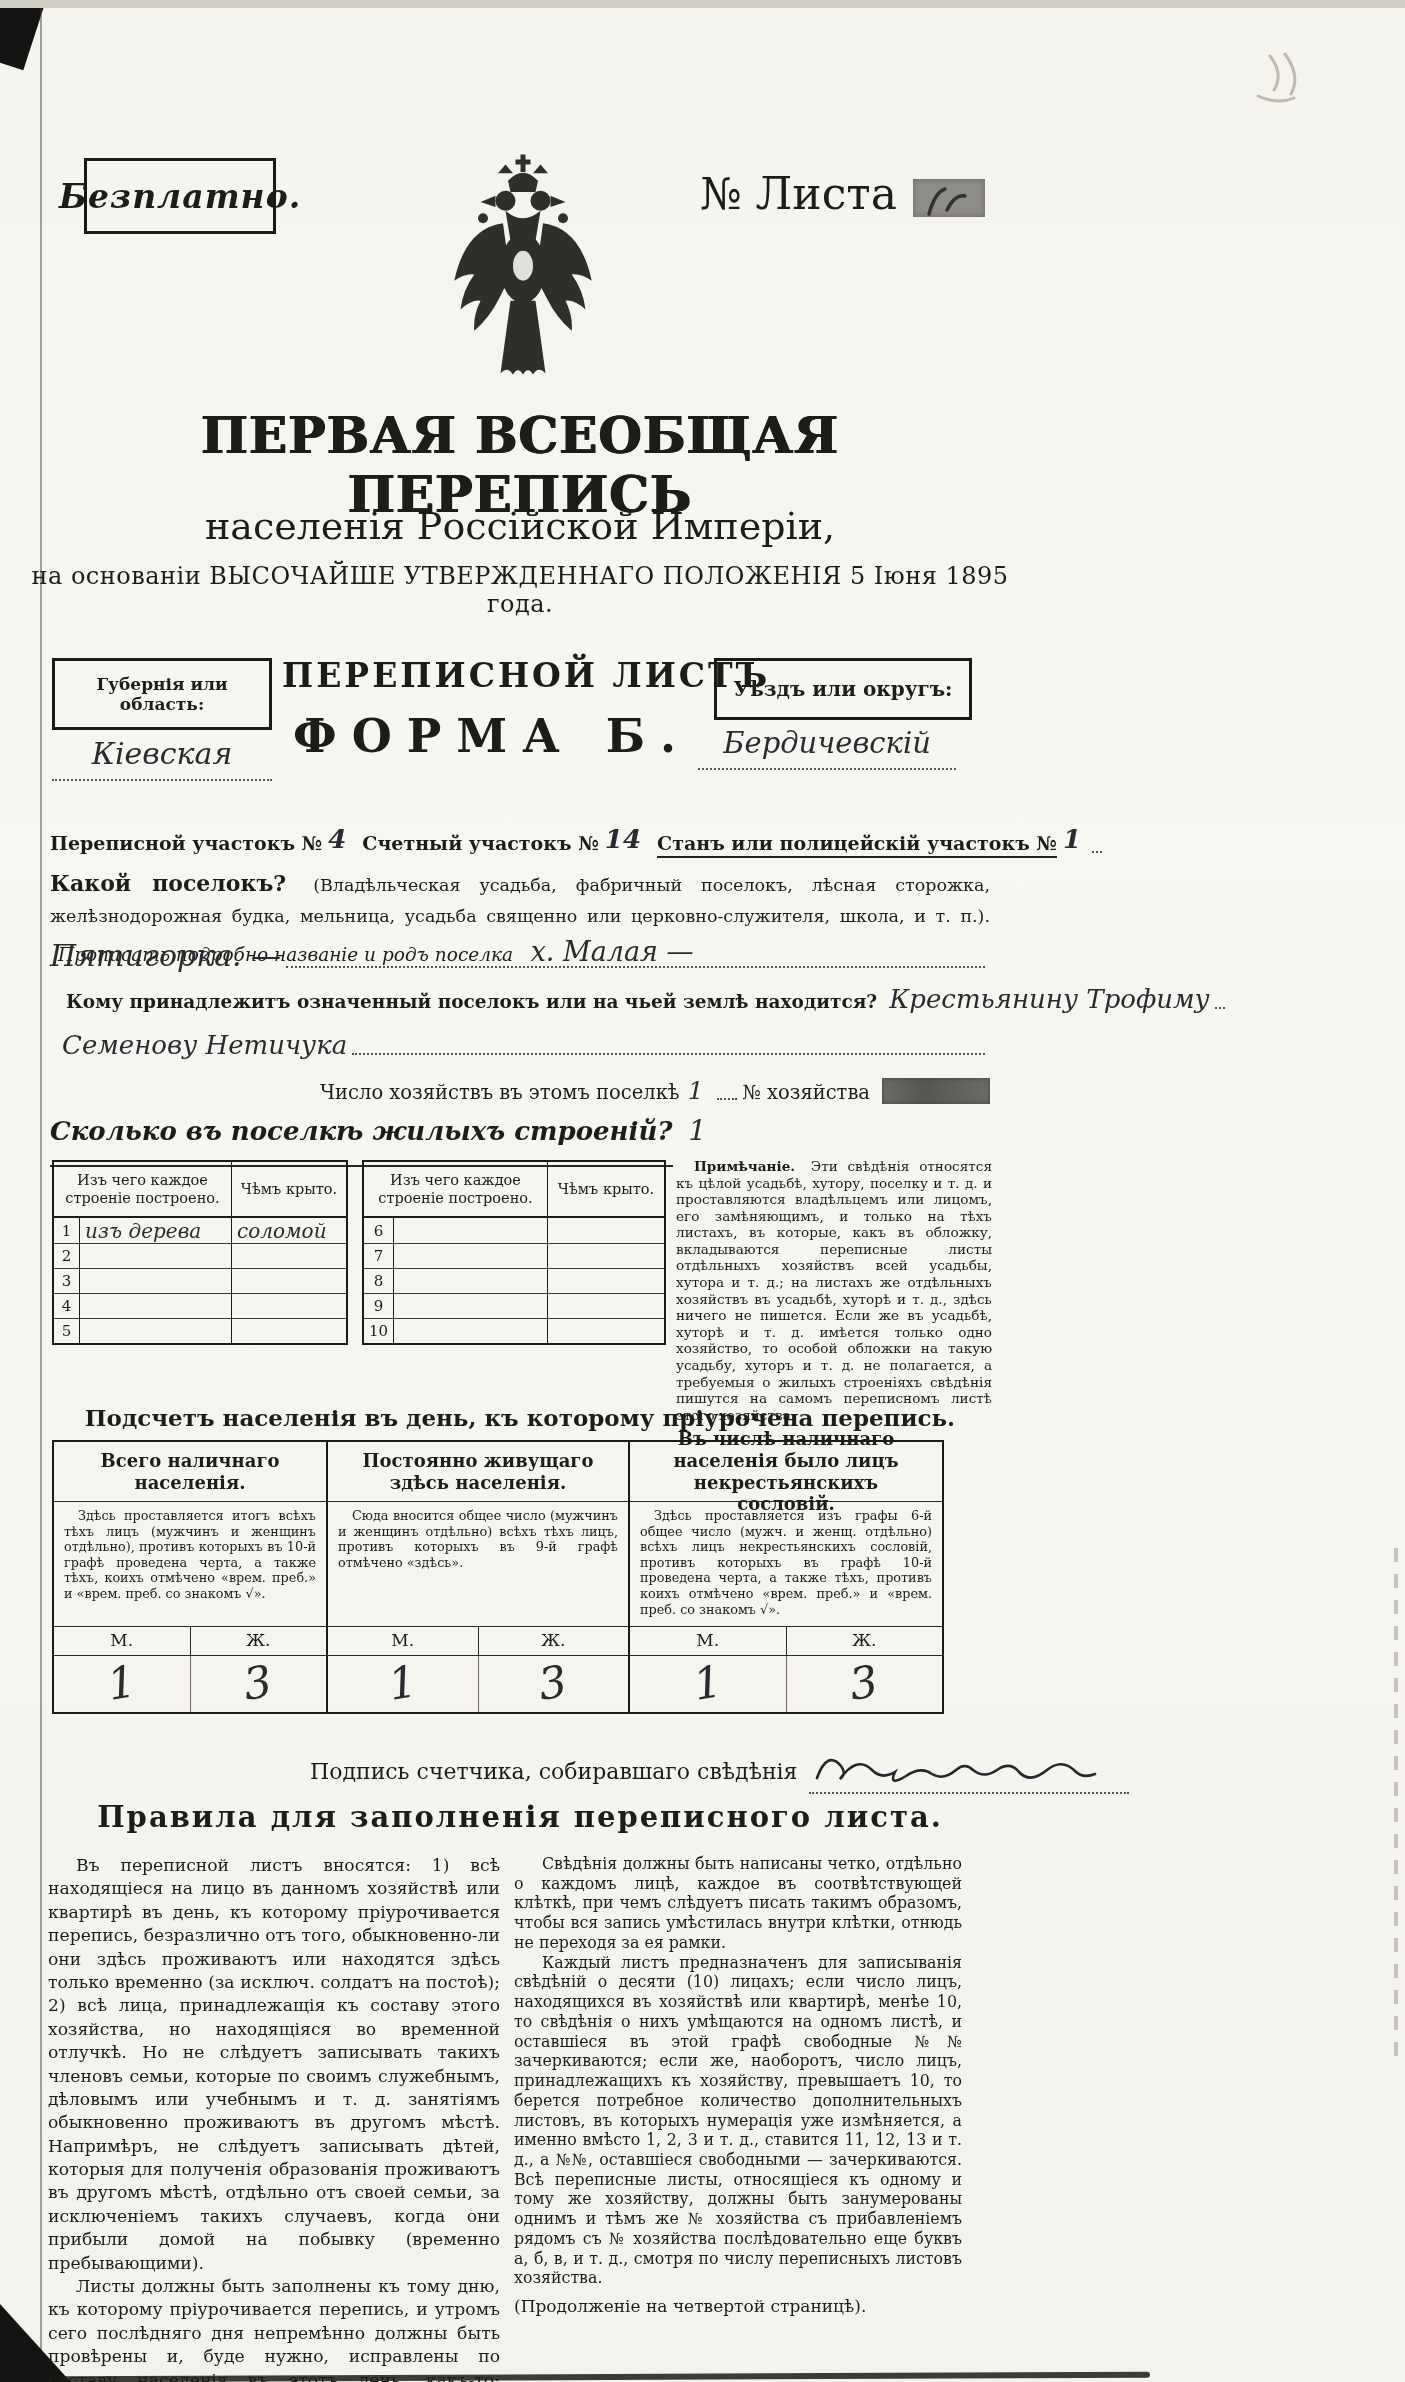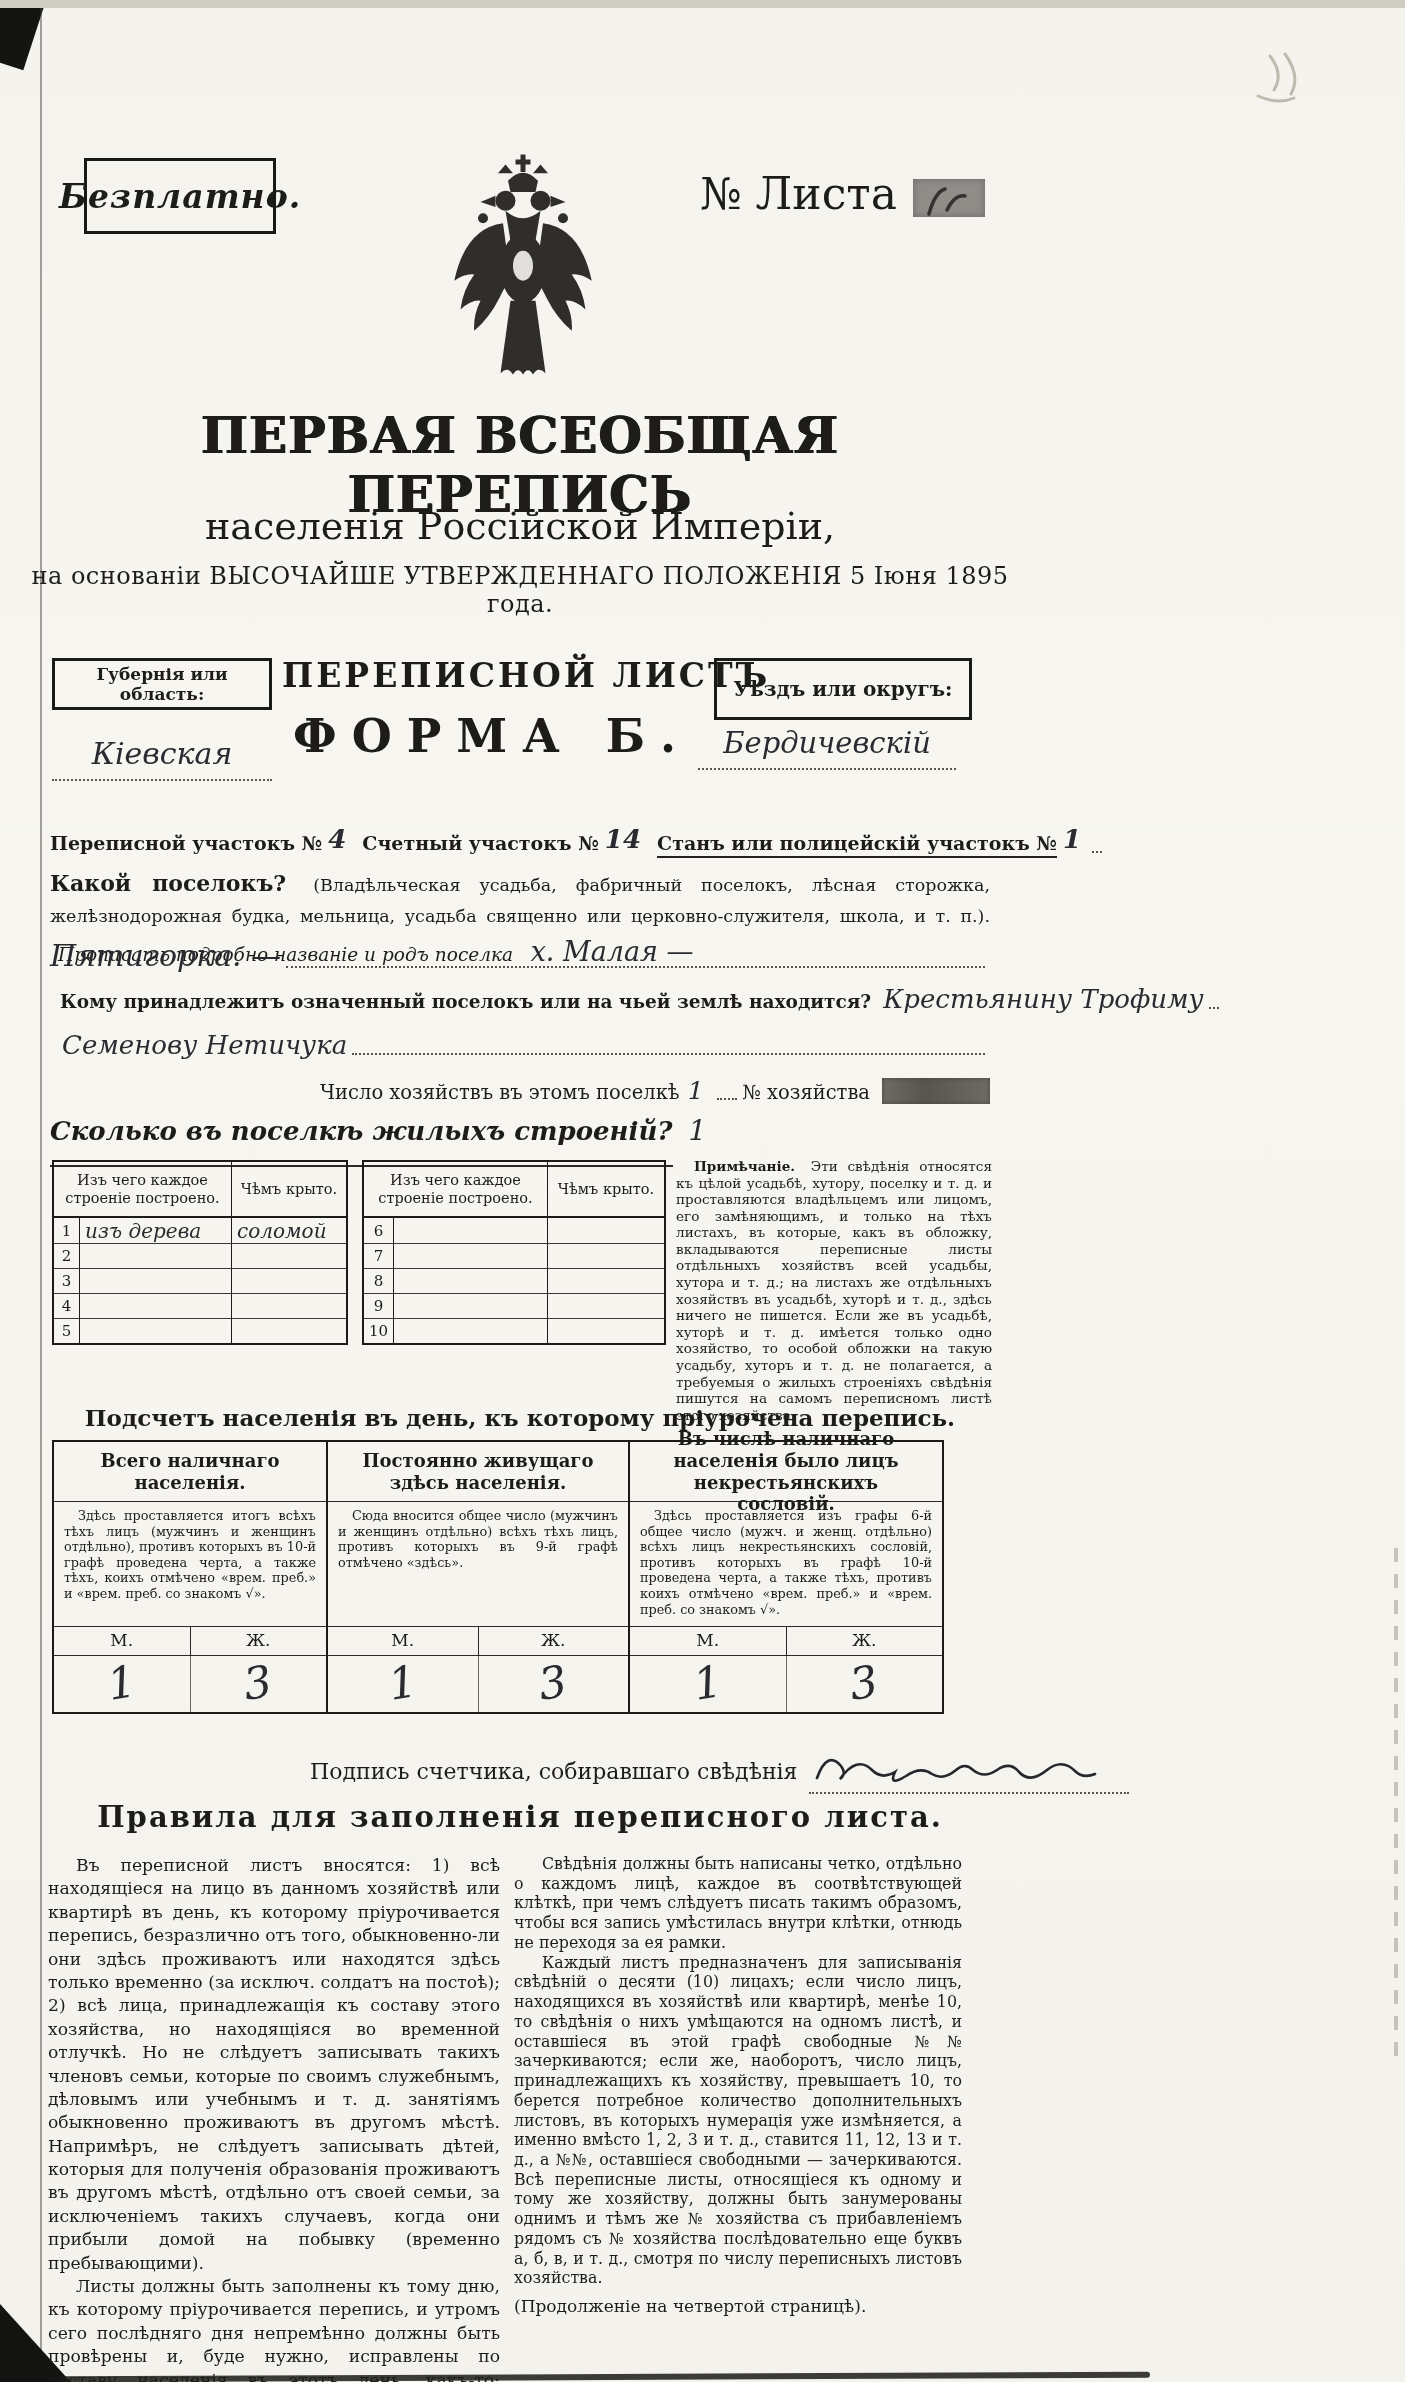--- a/index.html
+++ b/index.html
@@ -37,21 +37,21 @@
   .eagle { position:absolute; left:448px; top:140px; width:150px; height:248px; }
   .sheet-no { position:absolute; left:700px; top:160px; display:flex; align-items:center; gap:16px; font-size:44px; white-space:nowrap; }
   .sheet-redaction { display:inline-block; width:72px; height:38px; background:#8f8d88; box-shadow: inset 0 0 7px #6b6965; position:relative; top:4px; }
 
   .title { position:absolute; left:30px; top:398px; width:980px; text-align:center; font-size:50px; font-weight:bold; letter-spacing:1px;
            text-shadow: 0.7px 0 currentColor, -0.7px 0 currentColor; }
   .subtitle { position:absolute; left:30px; top:496px; width:980px; text-align:center; font-size:38px; }
   .basis { position:absolute; left:30px; top:554px; width:980px; text-align:center; font-size:24px; letter-spacing:.5px; }
 
   
-  .gub-box { position:absolute; left:52px; top:650px; width:220px; height:52px; border:3px solid #1a1a18; display:flex; align-items:center; justify-content:center; }
+  .gub-box { position:absolute; left:52px; top:650px; width:220px; height:72px; border:3px solid #1a1a18; display:flex; align-items:center; justify-content:center; }
   .box-label { font-weight:bold; font-size:17px; text-align:center; }
   .gub-value { position:absolute; left:52px; top:728px; width:220px; text-align:center; font-size:30px; border-bottom:2px dotted #5a574f; padding-bottom:8px; }
   .form-center { position:absolute; left:282px; top:648px; width:420px; text-align:center; }
   .form-l1 { font-size:33px; font-weight:bold; letter-spacing:3px; white-space:nowrap; }
   .form-l2 { margin-top:14px; font-size:46px; font-weight:bold; letter-spacing:15px; }
   .uezd-box { position:absolute; left:714px; top:650px; width:258px; height:62px; border:3px solid #1a1a18; display:flex; align-items:center; justify-content:center; }
   .uezd-box .box-label { font-size:20px; }
   .uezd-value { position:absolute; left:698px; top:718px; width:258px; text-align:center; font-size:29px; border-bottom:2px dotted #5a574f; padding-bottom:8px; }
 
   
@@ -61,21 +61,21 @@
 
   
   .q1 { position:absolute; left:50px; top:858px; width:940px; font-size:17.5px; line-height:1.62; text-align:justify; }
   .q-lead { font-weight:bold; font-size:22px; margin-right:8px; }
   .q-instr { font-style:italic; font-size:18.5px; margin-left:8px; }
   .inline-hand { font-size:27px; margin-left:12px; }
   .fill-line { position:absolute; left:50px; width:940px; display:flex; align-items:baseline; }
   .line-name2 { top:930px;text-align:center; }
   .big-hand { font-size:30px; white-space:nowrap; }
 
-  .q2 { position:absolute; left:60px; top:976px; width:940px; display:flex; align-items:baseline; }
+  .q2 { position:absolute; left:66px; top:976px; width:940px; display:flex; align-items:baseline; }
   .q2-label { font-weight:bold; font-size:18.5px; white-space:nowrap; }
   .q2 .hand, .line-owner2 .hand { font-size:26px; margin-left:12px; white-space:nowrap; }
   .line-owner2 { top:1022px; }
 
   .q3 { position:absolute; left:320px; top:1068px; width:670px; display:flex; align-items:baseline; font-size:19.5px; }
   .q3-label, .q3-label2 { white-space:nowrap; }
   .q3 .hand { font-size:25px; margin:0 8px; }
   .block-redaction { width:108px; height:26px; background:linear-gradient(90deg,#6e6c66,#57554f 40%,#6e6c66); box-shadow: inset 0 0 5px #45433e; margin-left:12px; align-self:center; }
 
   .q4 { position:absolute; left:50px; top:1106px; display:flex; align-items:baseline; }

